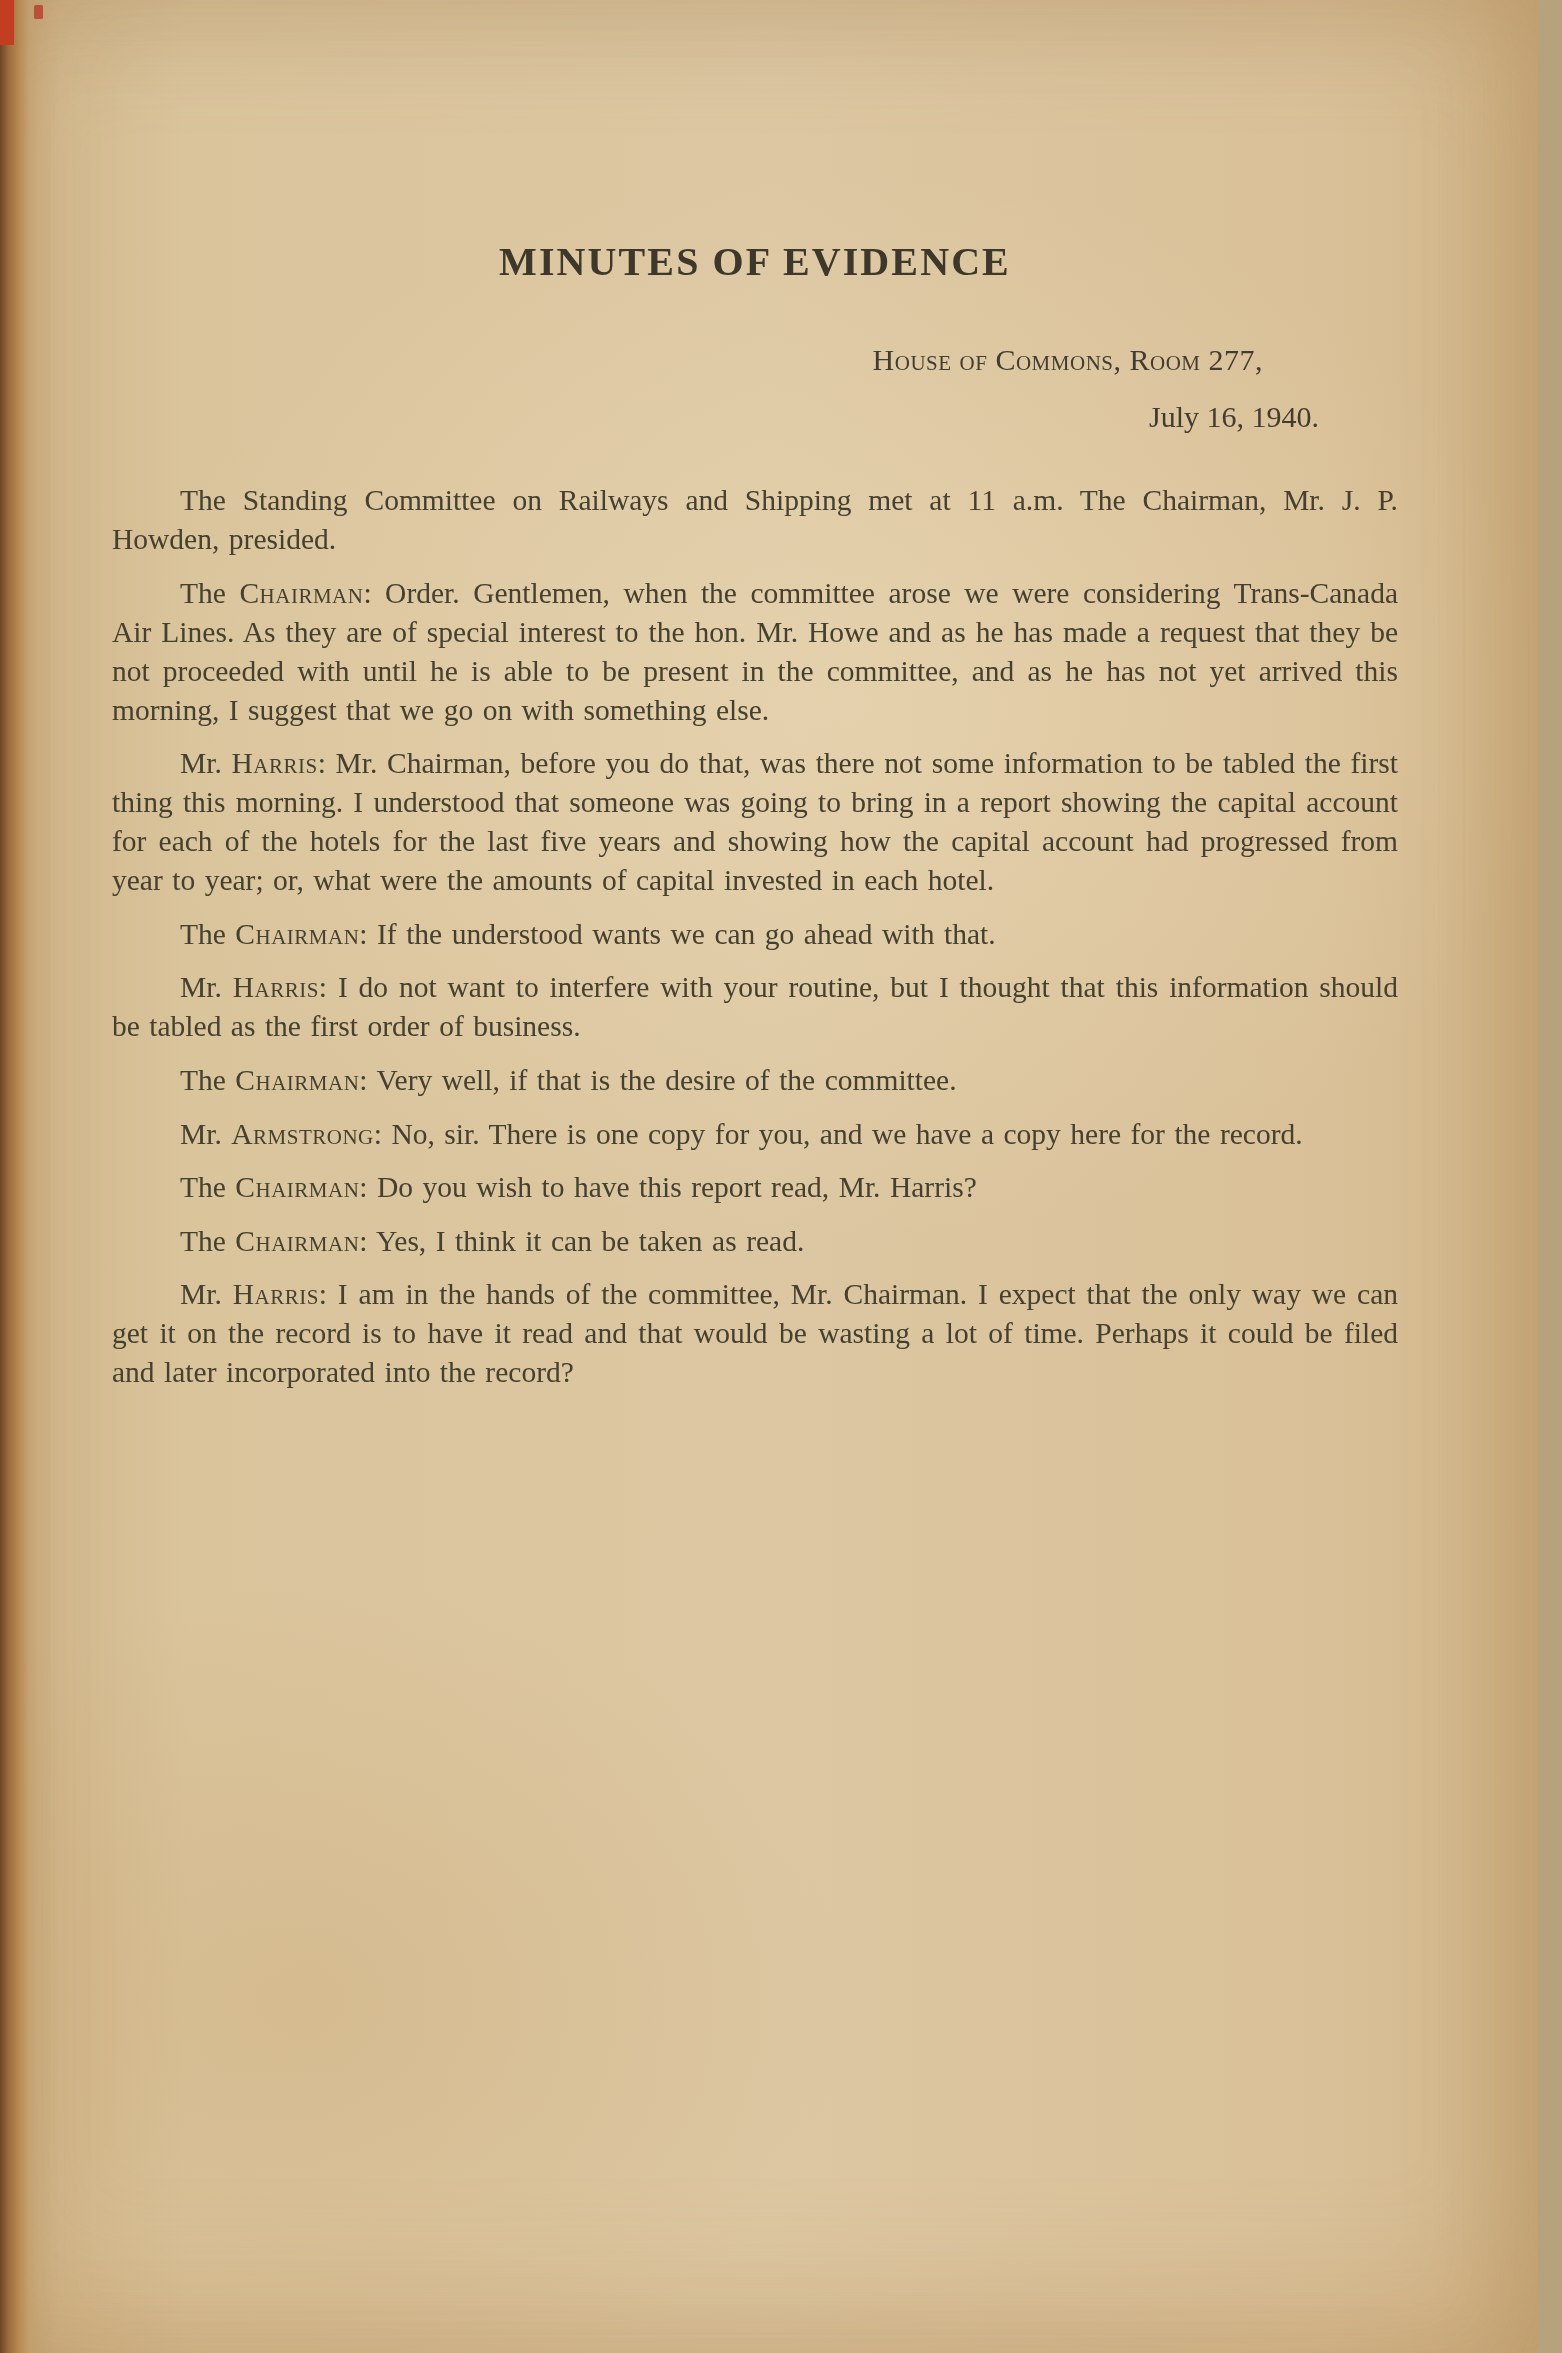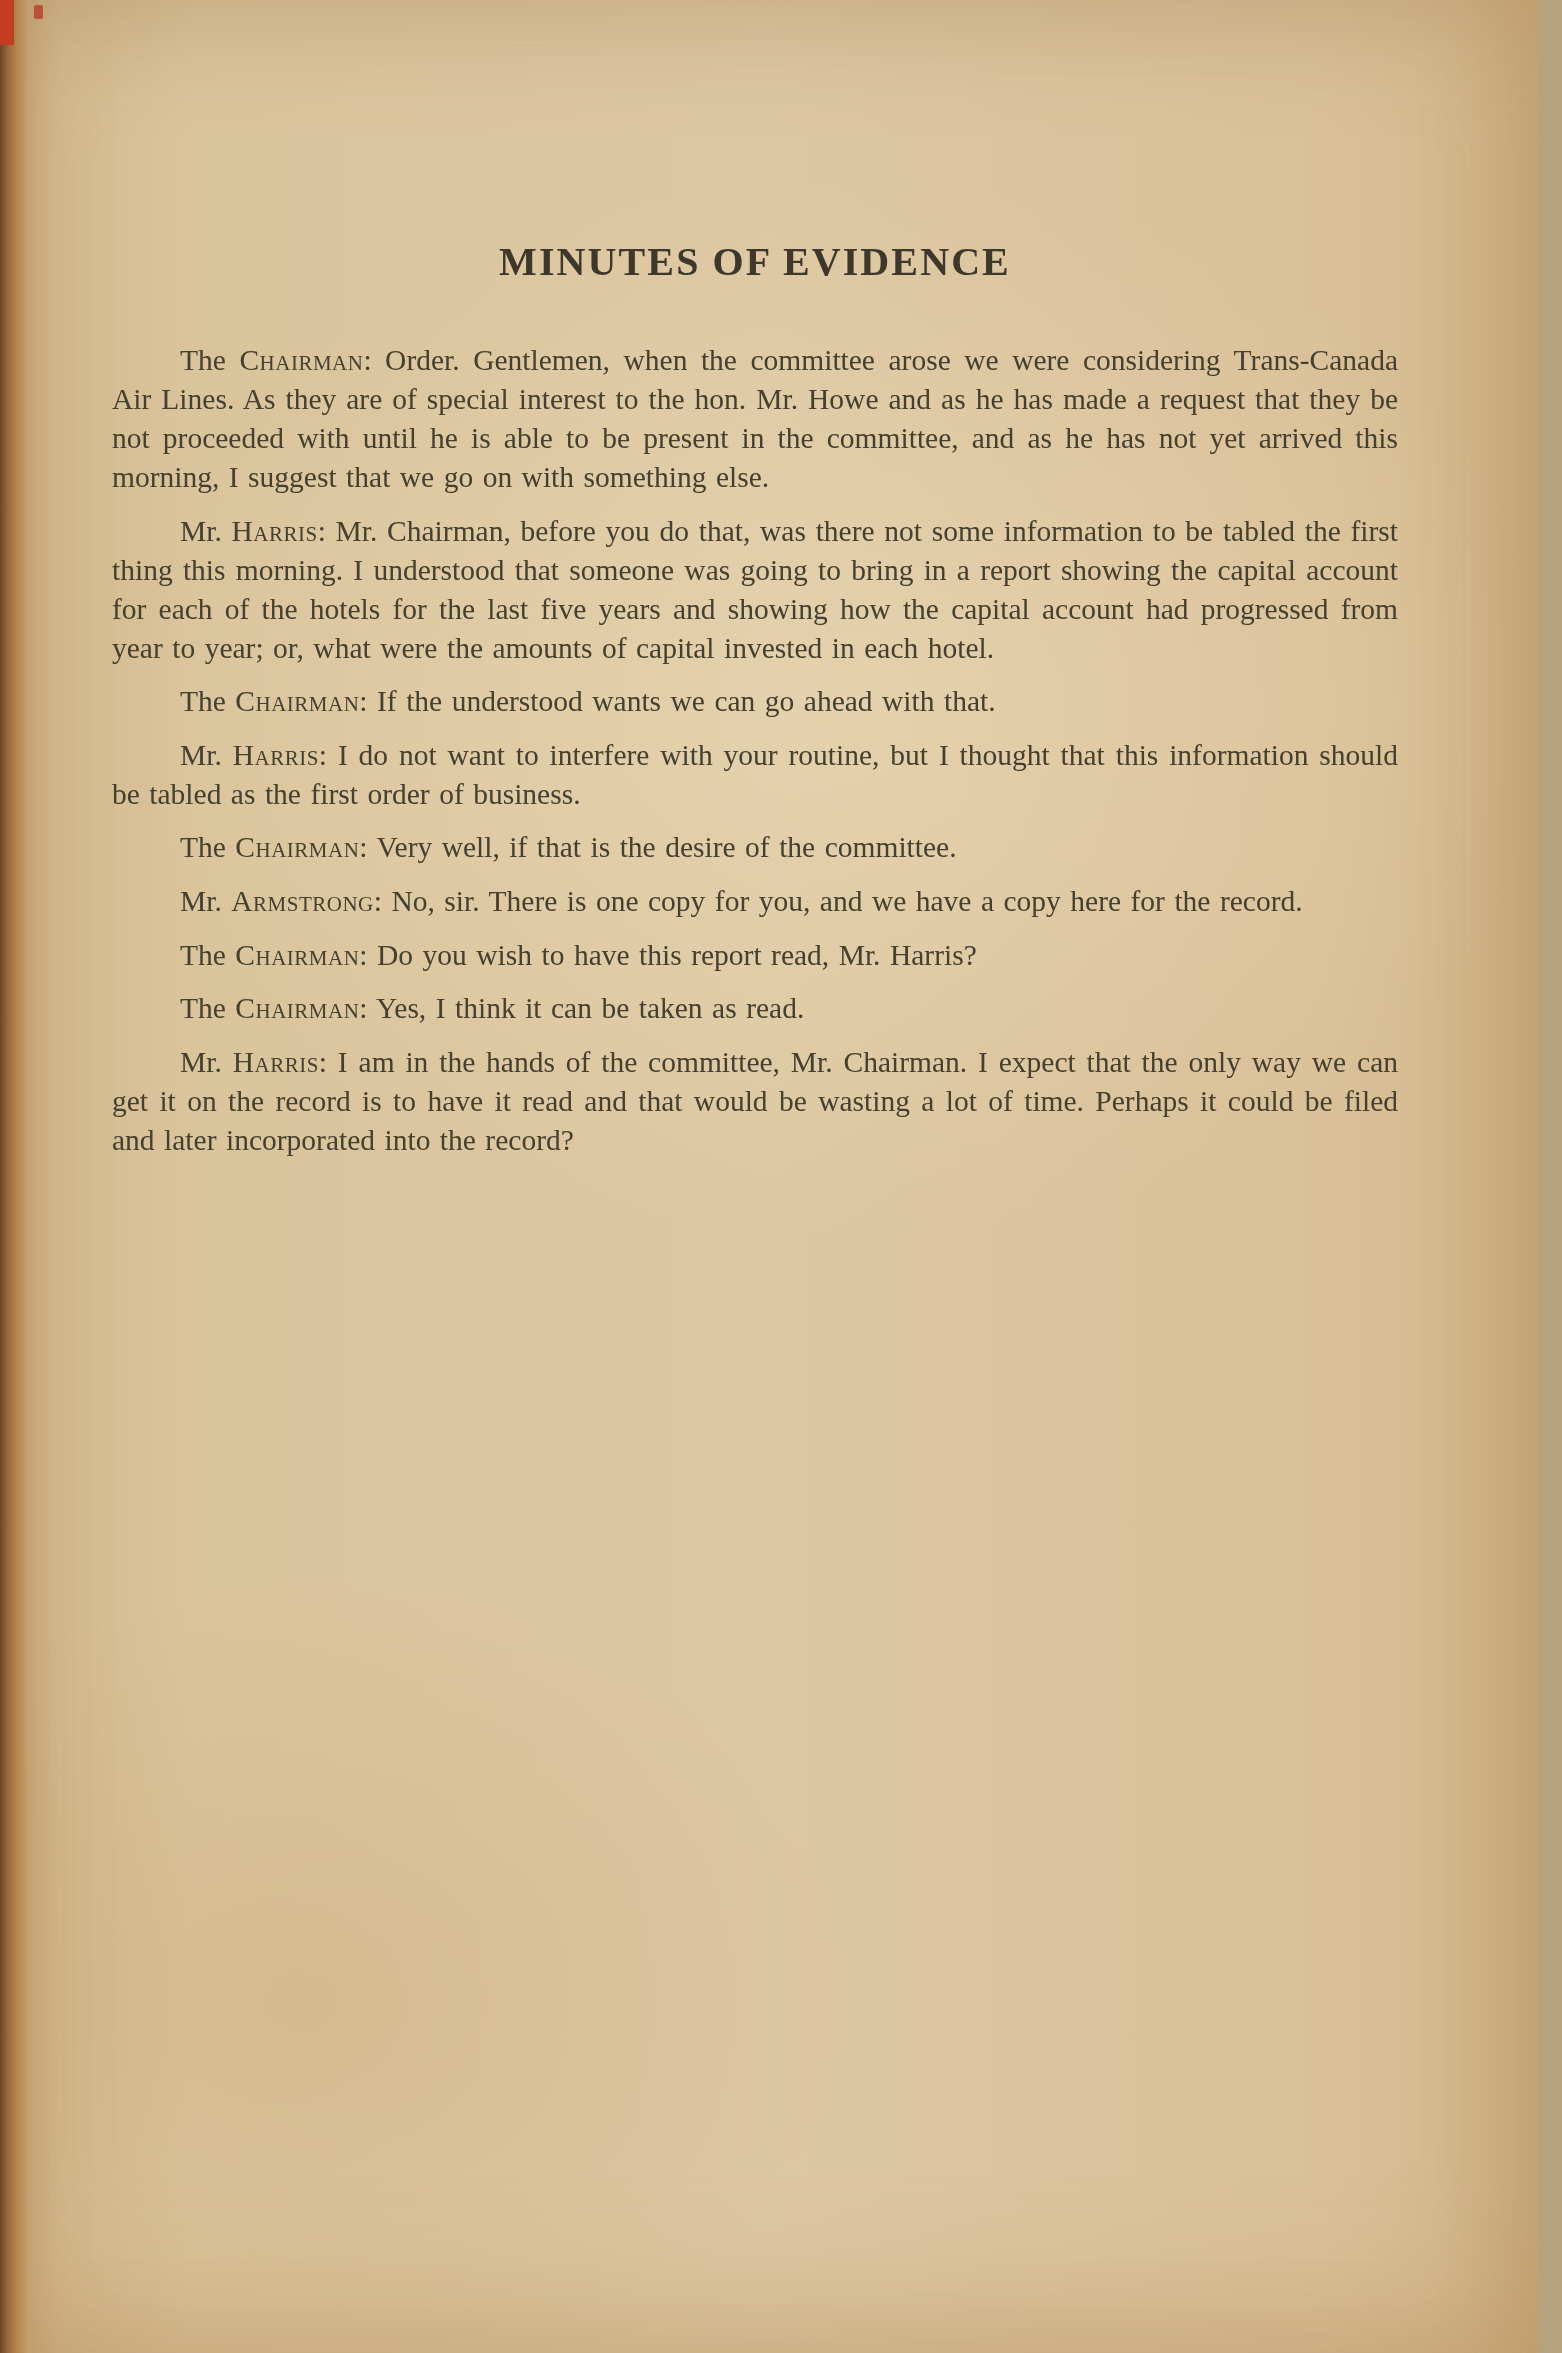--- a/index.html
+++ b/index.html
@@ -100,21 +100,26 @@
 <body>
 
 <div class="page">
   <div class="binding-edge"></div>
   <div class="red-mark"></div>
   <div class="red-notch"></div>
 
   <div class="content">
     <h1 class="title">MINUTES OF EVIDENCE</h1>
 
+    <div class="heading-block">
+      <div class="loc sc">House of Commons, Room 277,</div>
+      <div class="date">July 16, 1940.</div>
+    </div>
 
+    <p class="para"><span>The Standing Committee on Railways and Shipping met at 11 a.m. The Chairman, Mr. J. P. Howden, presided.</span></p>
 
     <p class="para"><span>The </span><span class="sc">Chairman</span><span>: Order. Gentlemen, when the committee arose we were considering Trans-Canada Air Lines. As they are of special interest to the hon. Mr. Howe and as he has made a request that they be not proceeded with until he is able to be present in the committee, and as he has not yet arrived this morning, I suggest that we go on with something else.</span></p>
 
     <p class="para"><span>Mr. </span><span class="sc">Harris</span><span>: Mr. Chairman, before you do that, was there not some information to be tabled the first thing this morning. I understood that someone was going to bring in a report showing the capital account for each of the hotels for the last five years and showing how the capital account had progressed from year to year; or, what were the amounts of capital invested in each hotel.</span></p>
 
     <p class="para"><span>The </span><span class="sc">Chairman</span><span>: If the understood wants we can go ahead with that.</span></p>
 
     <p class="para"><span>Mr. </span><span class="sc">Harris</span><span>: I do not want to interfere with your routine, but I thought that this information should be tabled as the first order of business.</span></p>
 
     <p class="para"><span>The </span><span class="sc">Chairman</span><span>: Very well, if that is the desire of the committee.</span></p>

